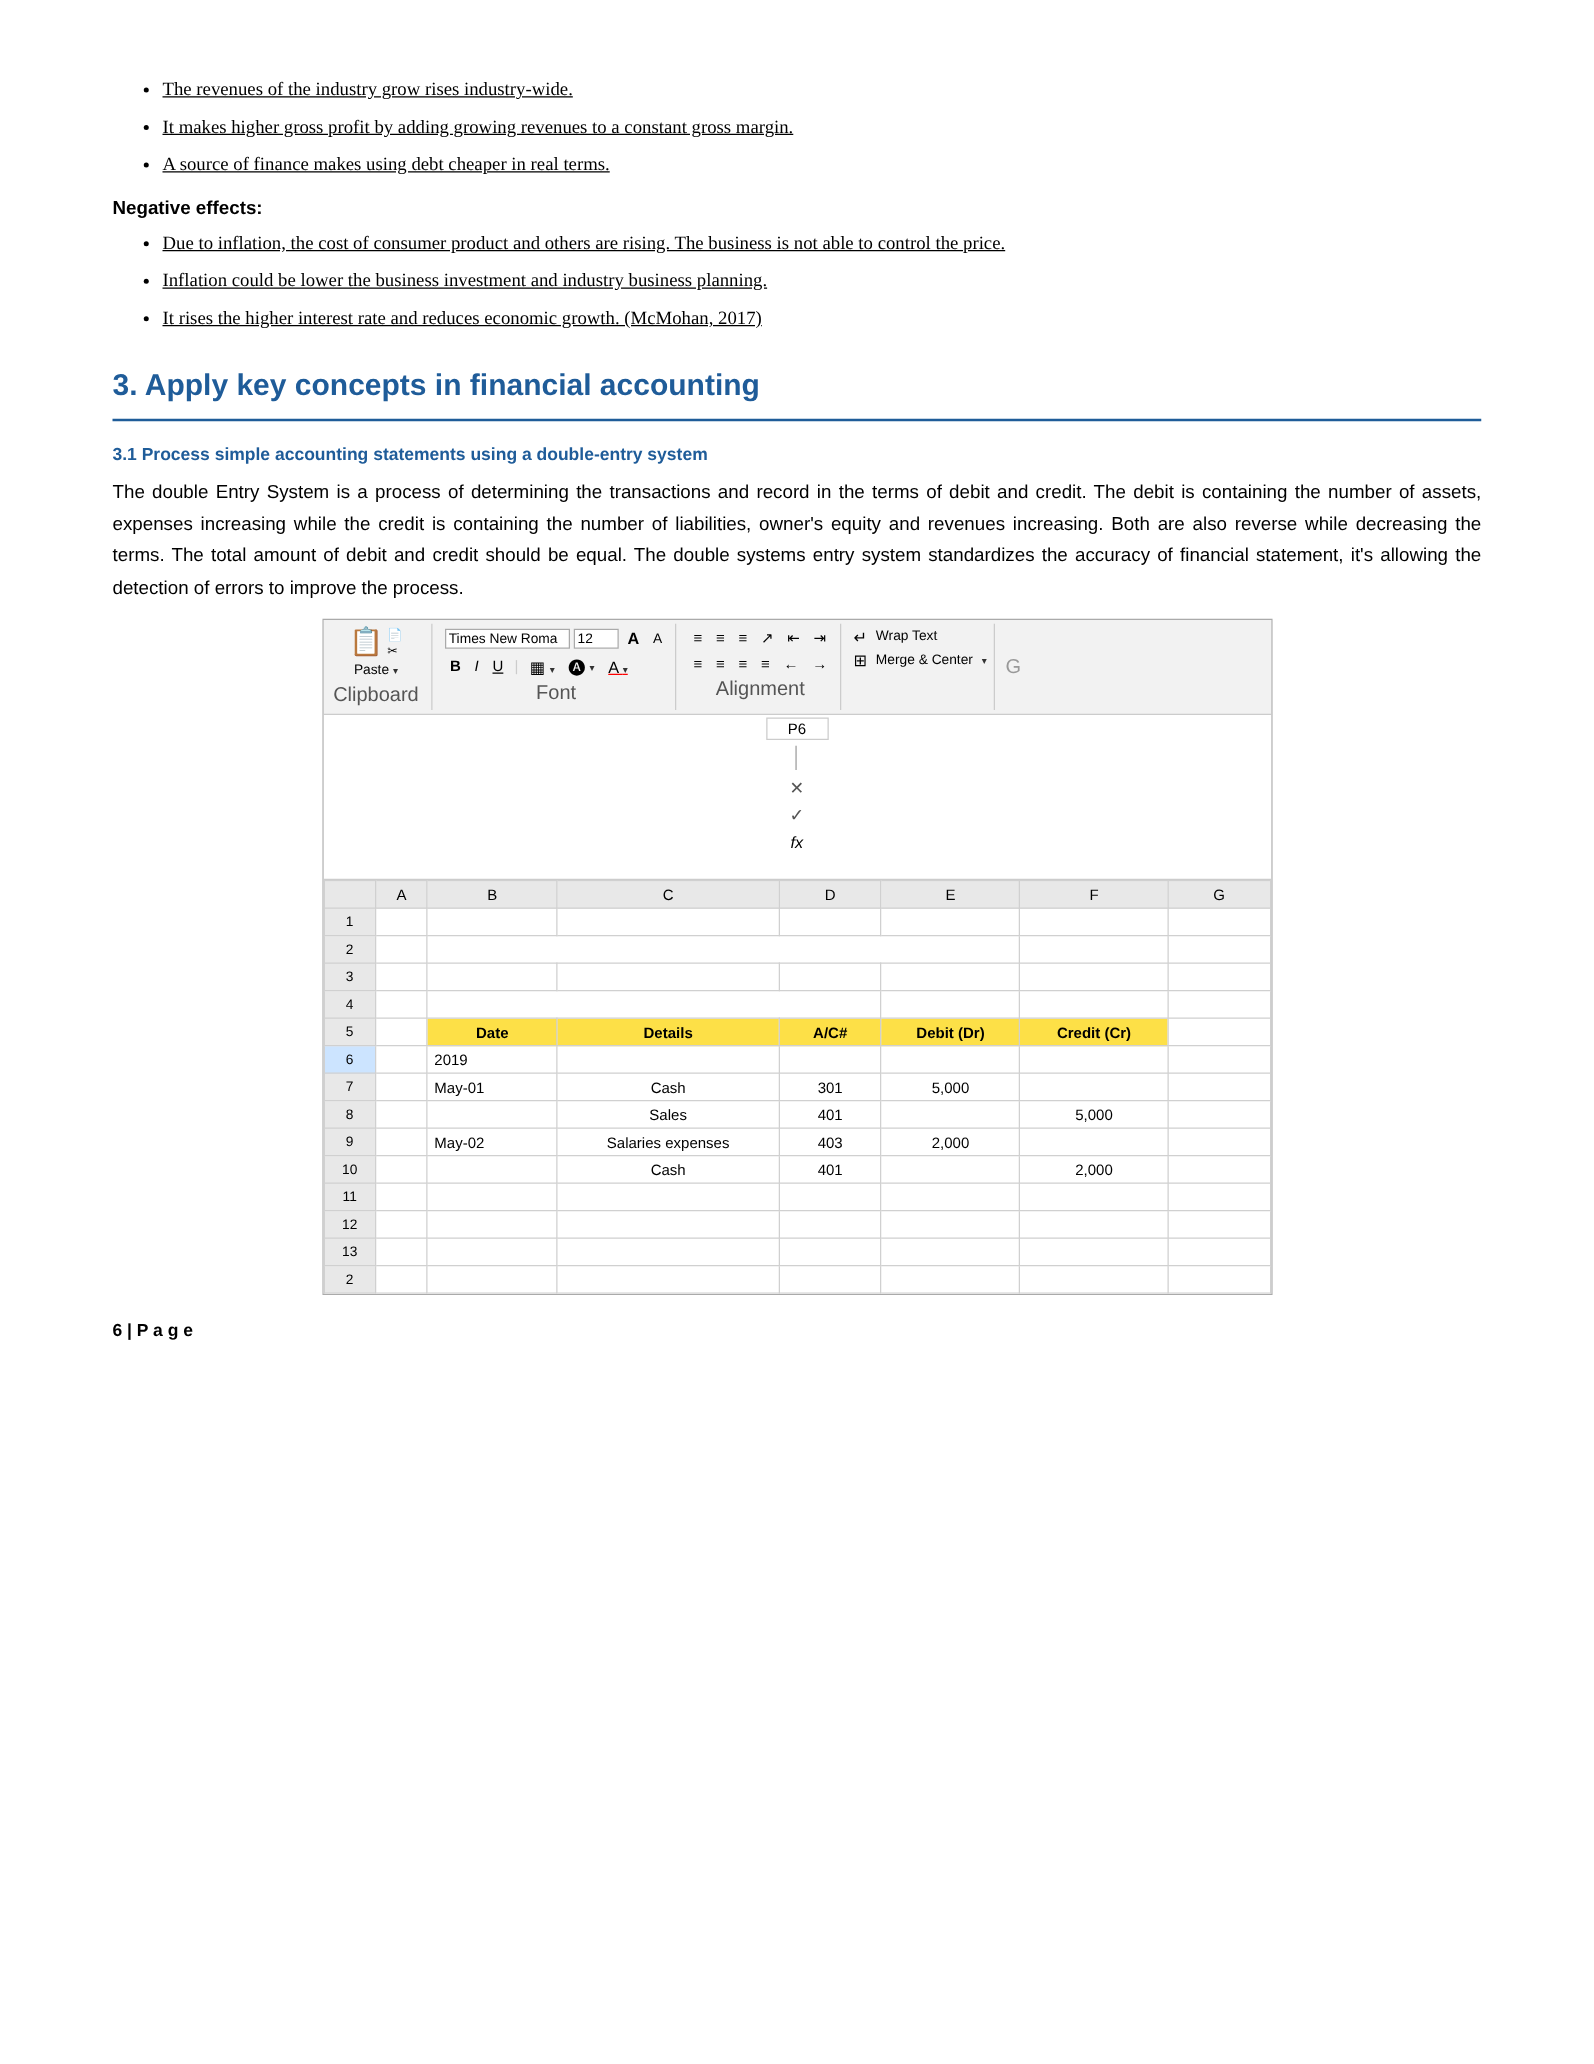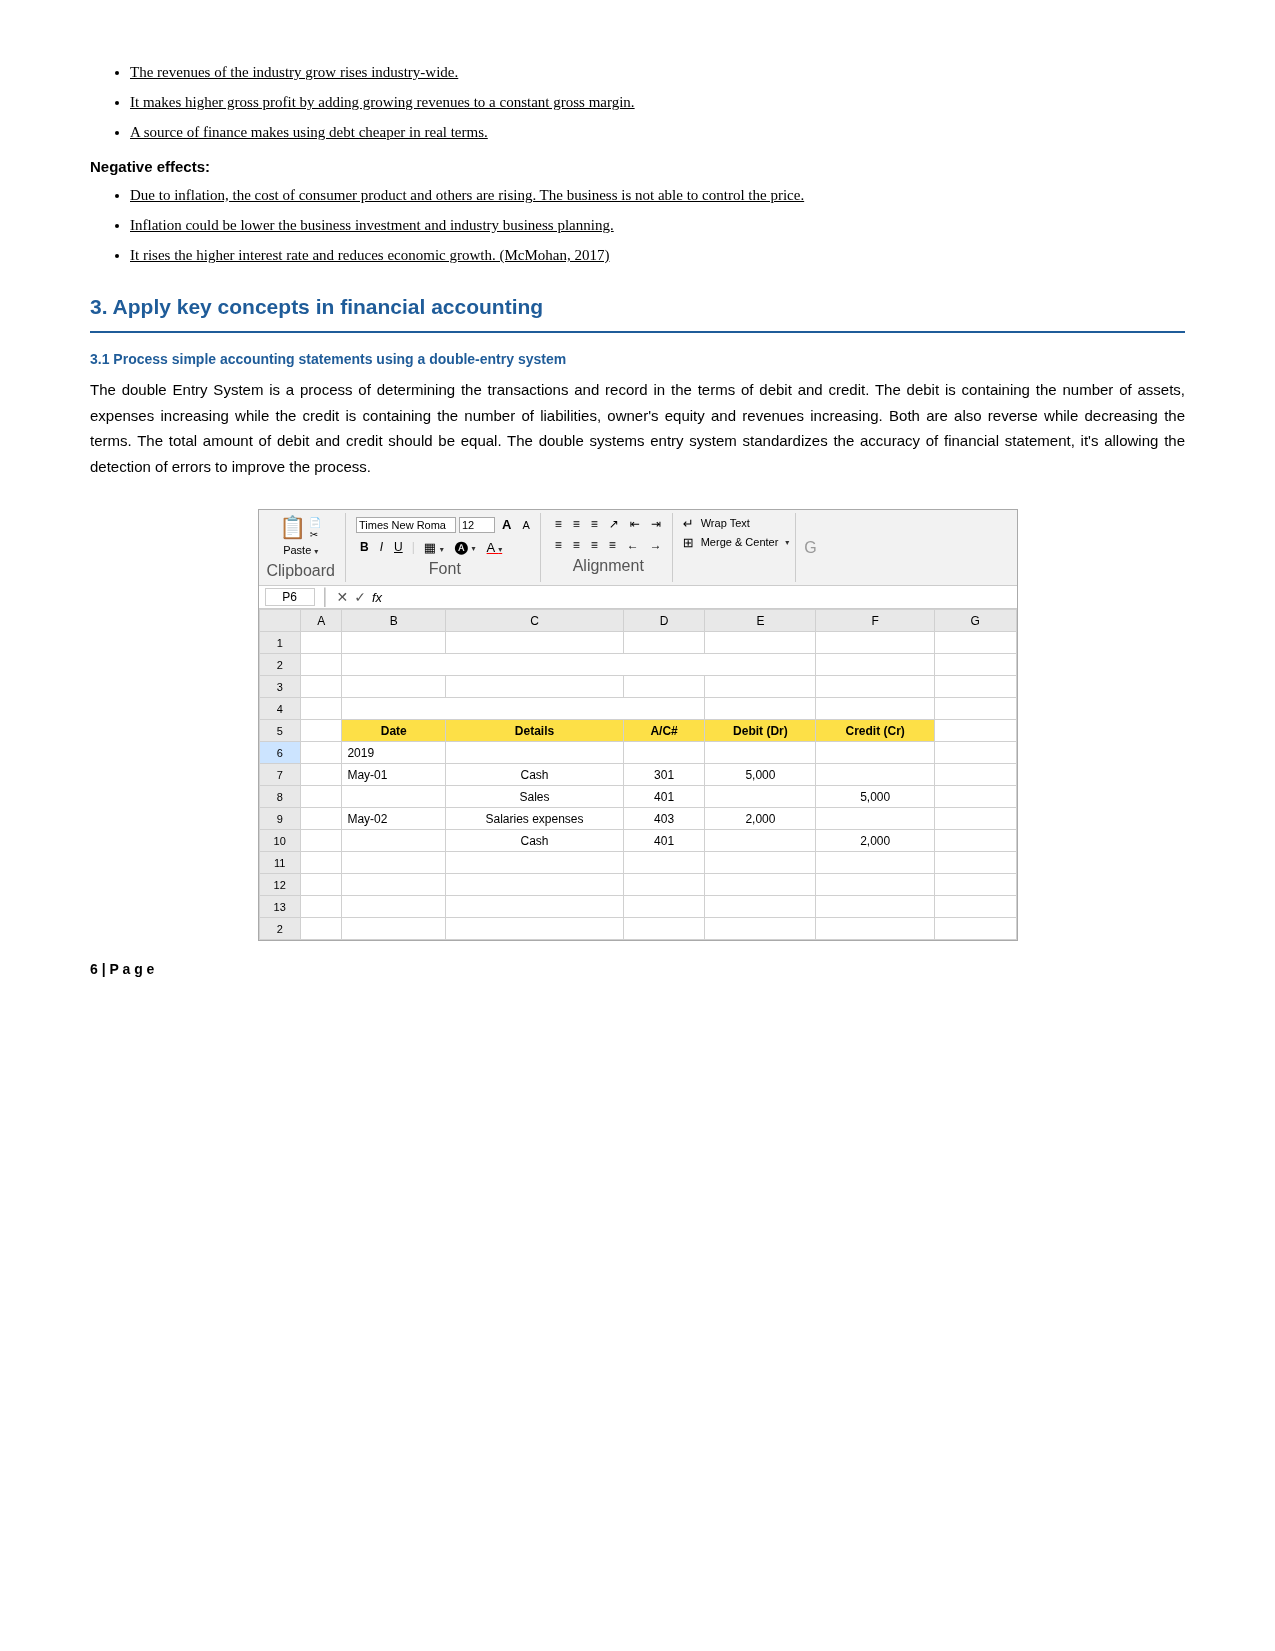--- a/index.html
+++ b/index.html
@@ -16,21 +16,21 @@
       list-style: disc;
       margin-left: 40px;
       margin-bottom: 10px;
       text-decoration: underline;
     }
     .bullet-list li {
       margin-bottom: 6px;
       line-height: 1.6;
     }
     .section-heading {
-      font-size: 21px;
+      font-size: 24px;
       font-weight: bold;
       color: #1F5C99;
       margin: 28px 0 12px 0;
       font-family: Arial, sans-serif;
     }
     .sub-heading {
       font-size: 14px;
       font-weight: bold;
       color: #1F5C99;
       margin: 18px 0 10px 0;
@@ -39,21 +39,21 @@
     .bold-label {
       font-weight: bold;
       font-family: Arial, sans-serif;
       font-size: 15px;
       margin-bottom: 8px;
       margin-top: 14px;
     }
     .body-para {
       line-height: 1.7;
       text-align: justify;
-      margin-bottom: 30px;
+      margin-bottom: 12px;
       font-family: Arial, sans-serif;
       font-size: 15px;
     }
     
     .excel-container {
       border: 1px solid #aaa;
       display: inline-block;
       width: 100%;
       max-width: 760px;
       margin: 0 auto;
@@ -84,20 +84,21 @@
       font-size: 12px;
       padding: 1px 4px;
     }
     .formula-bar {
       display: flex;
       align-items: center;
       background: #fff;
       border-bottom: 1px solid #ccc;
       padding: 2px 6px;
       gap: 6px;
+      flex-direction: column;
     }
     .cell-ref {
       border: 1px solid #ccc;
       width: 50px;
       font-size: 12px;
       padding: 1px 3px;
       text-align: center;
     }
     .formula-input {
       flex: 1;

